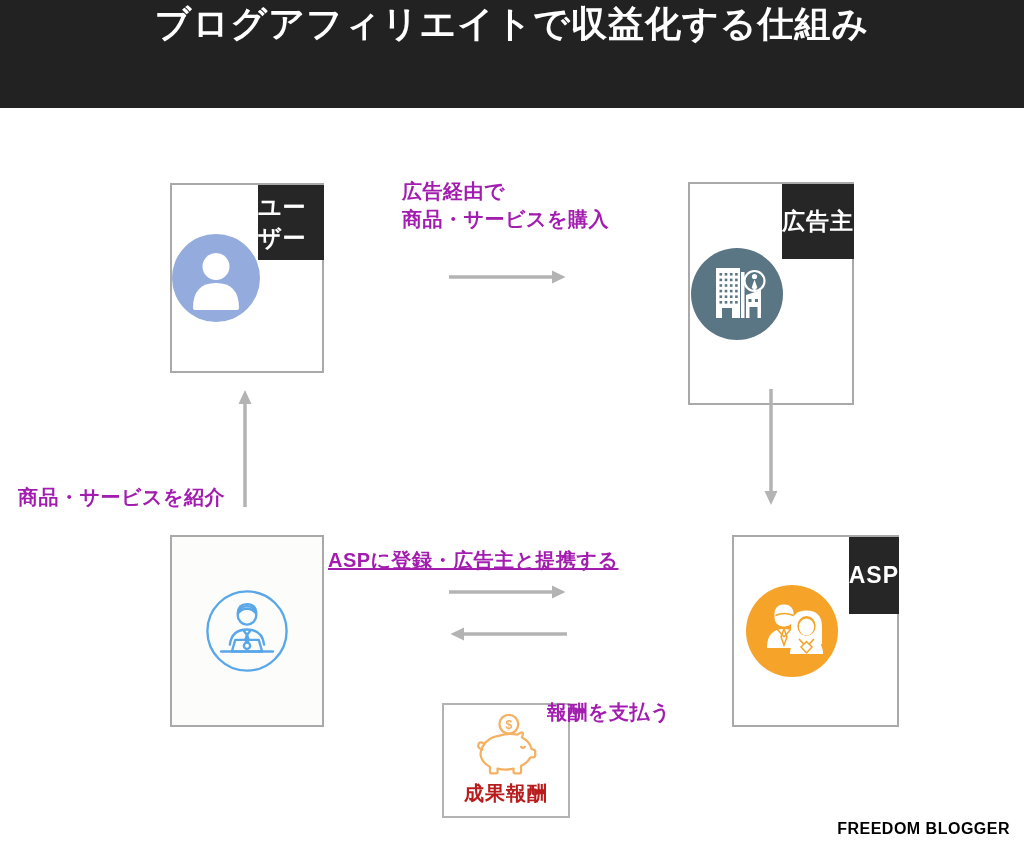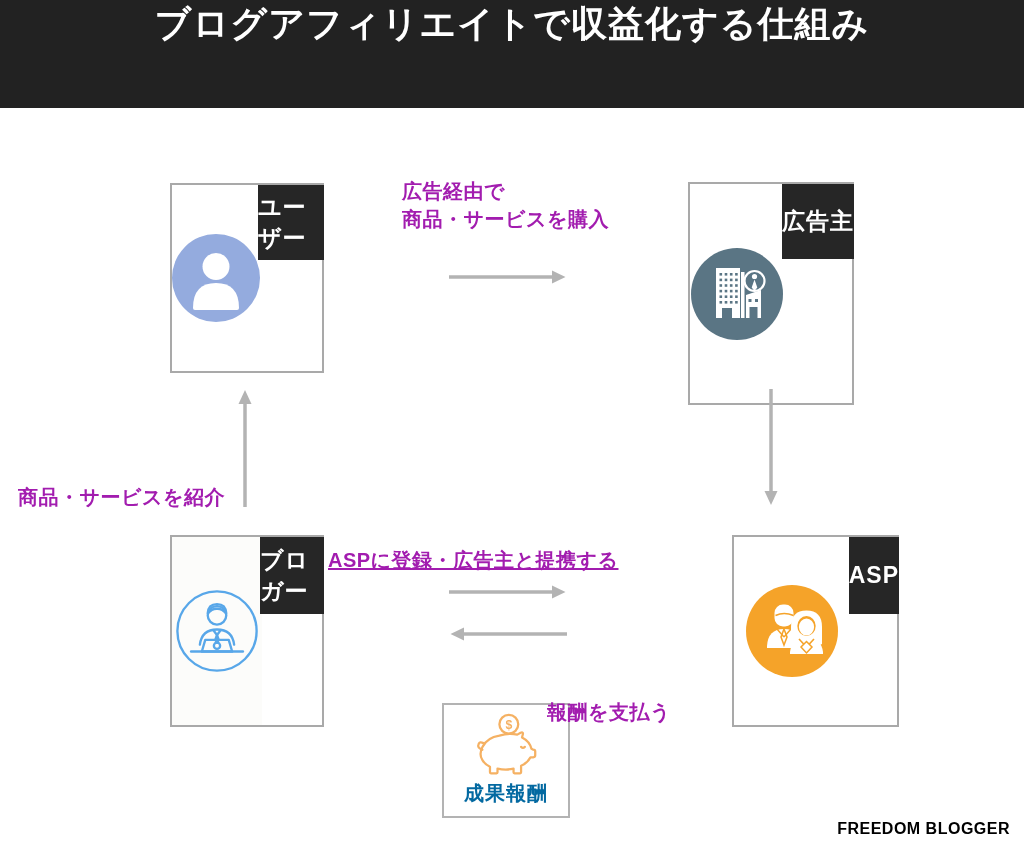--- a/index.html
+++ b/index.html
@@ -45,21 +45,21 @@
   .card-blogger .card-label, .card-asp .card-label { height: 77px; }
 
   
   .card-reward {
     position: absolute; left: 442px; top: 703px; width: 128px; height: 115px;
     background: #ffffff; border: 2px solid #b3b3b3;
     display: flex; flex-direction: column; align-items: center; justify-content: flex-end;
   }
   .card-reward .reward-icon-area { flex: 1; display: flex; align-items: center; justify-content: center; padding-top: 4px; }
   .reward-label {
-    font-size: 20px; font-weight: bold; color: #0369a1; letter-spacing: 1px;
+    font-size: 20px; font-weight: bold; color: #b91c1c; letter-spacing: 1px;
     padding-bottom: 9px;
   }
 
   
   .arrow { position: absolute; }
   .arrow-top       { left: 448px; top: 268px; }
   .arrow-down      { left: 762px; top: 388px; }
   .arrow-up        { left: 236px; top: 388px; }
   .arrow-mid-right { left: 448px; top: 583px; }
   .arrow-mid-left  { left: 448px; top: 625px; }
@@ -157,21 +157,20 @@
           <path d="M36.5 28 Q37 18.5 46 18.5 Q55 18.5 55.5 28 Q51 23 46 23.3 Q41 23 36.5 28 Z"></path>
           <path d="M28.5 60 Q30.5 44.5 46 44.5 Q61.5 44.5 63.5 60"></path>
           <path d="M42.5 45.5 L46 50 L49.5 45.5"></path>
           <path d="M46 50 L47.8 55 L46 58 L44.2 55 Z"></path>
           <path d="M34 55 H58 L61.5 67 H30.5 Z"></path>
           <circle cx="46" cy="61" r="3.2"></circle>
           <path d="M19.5 67 H72.5"></path>
         </g>
       </svg>
     </div>
-    <div class="card-label">ブロガー</div>
   </div>
 
   <div class="card card-asp">
     <div class="card-icon-area">
       <svg width="92" height="92" viewBox="0 0 92 92">
         <circle cx="46" cy="46" r="46" fill="#f5a329"></circle>
 
         <rect x="28.5" y="19.5" width="19" height="22" rx="8.5" fill="#ffffff"></rect>
         <path d="M29.5 30.5 Q38 26.5 47.5 30.5" stroke="#f5a329" stroke-width="1.6" fill="none"></path>
         <path d="M21 61 Q22 44 38 44 Q54 44 55 61 L55 63 H21 Z" fill="#ffffff"></path>

